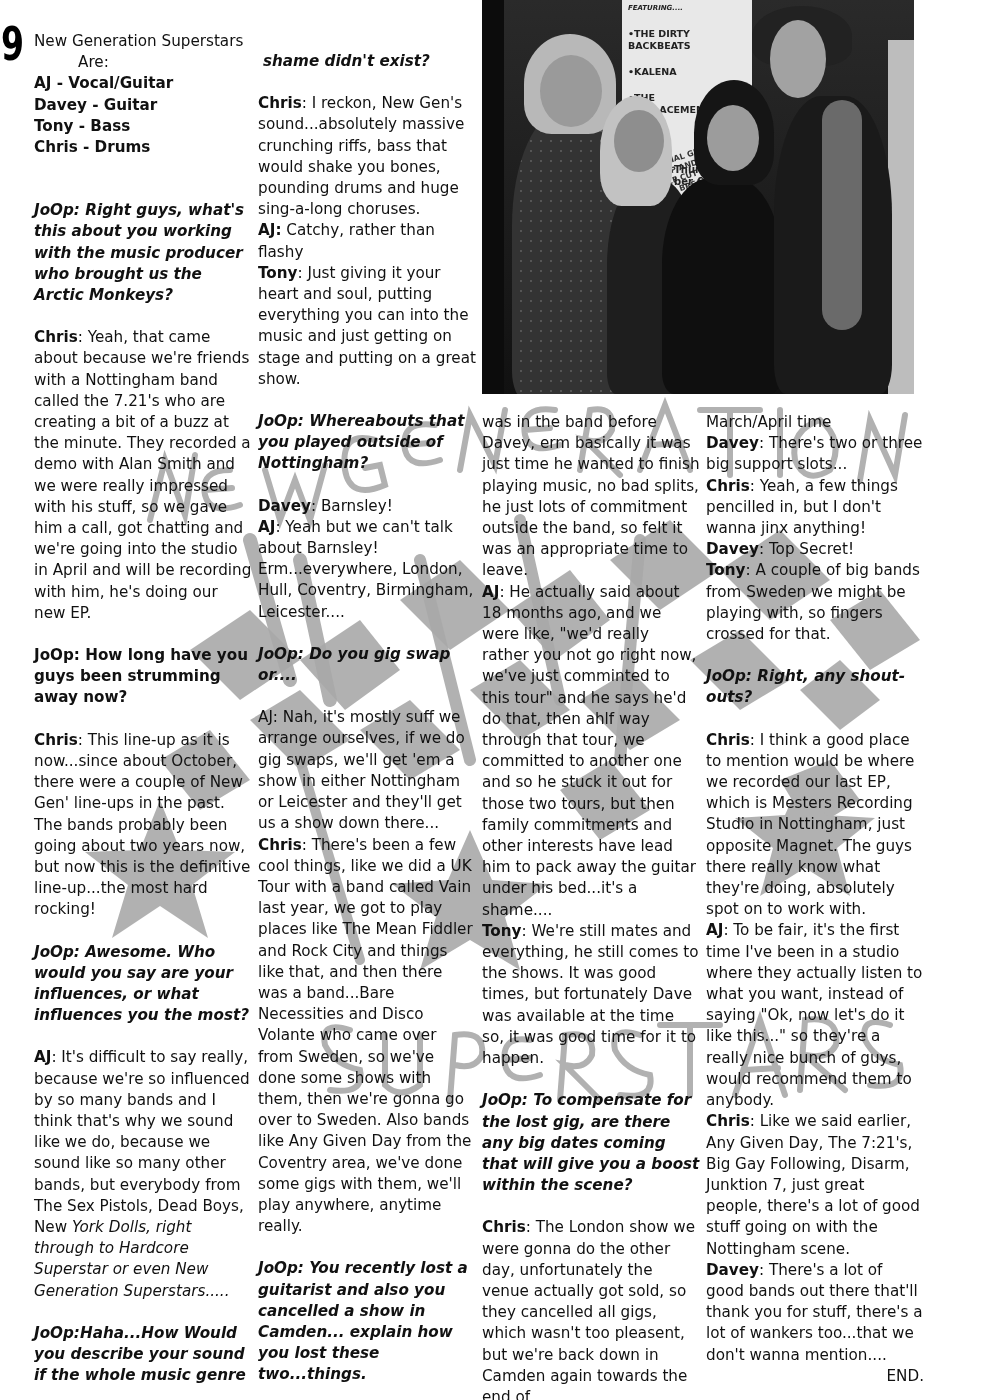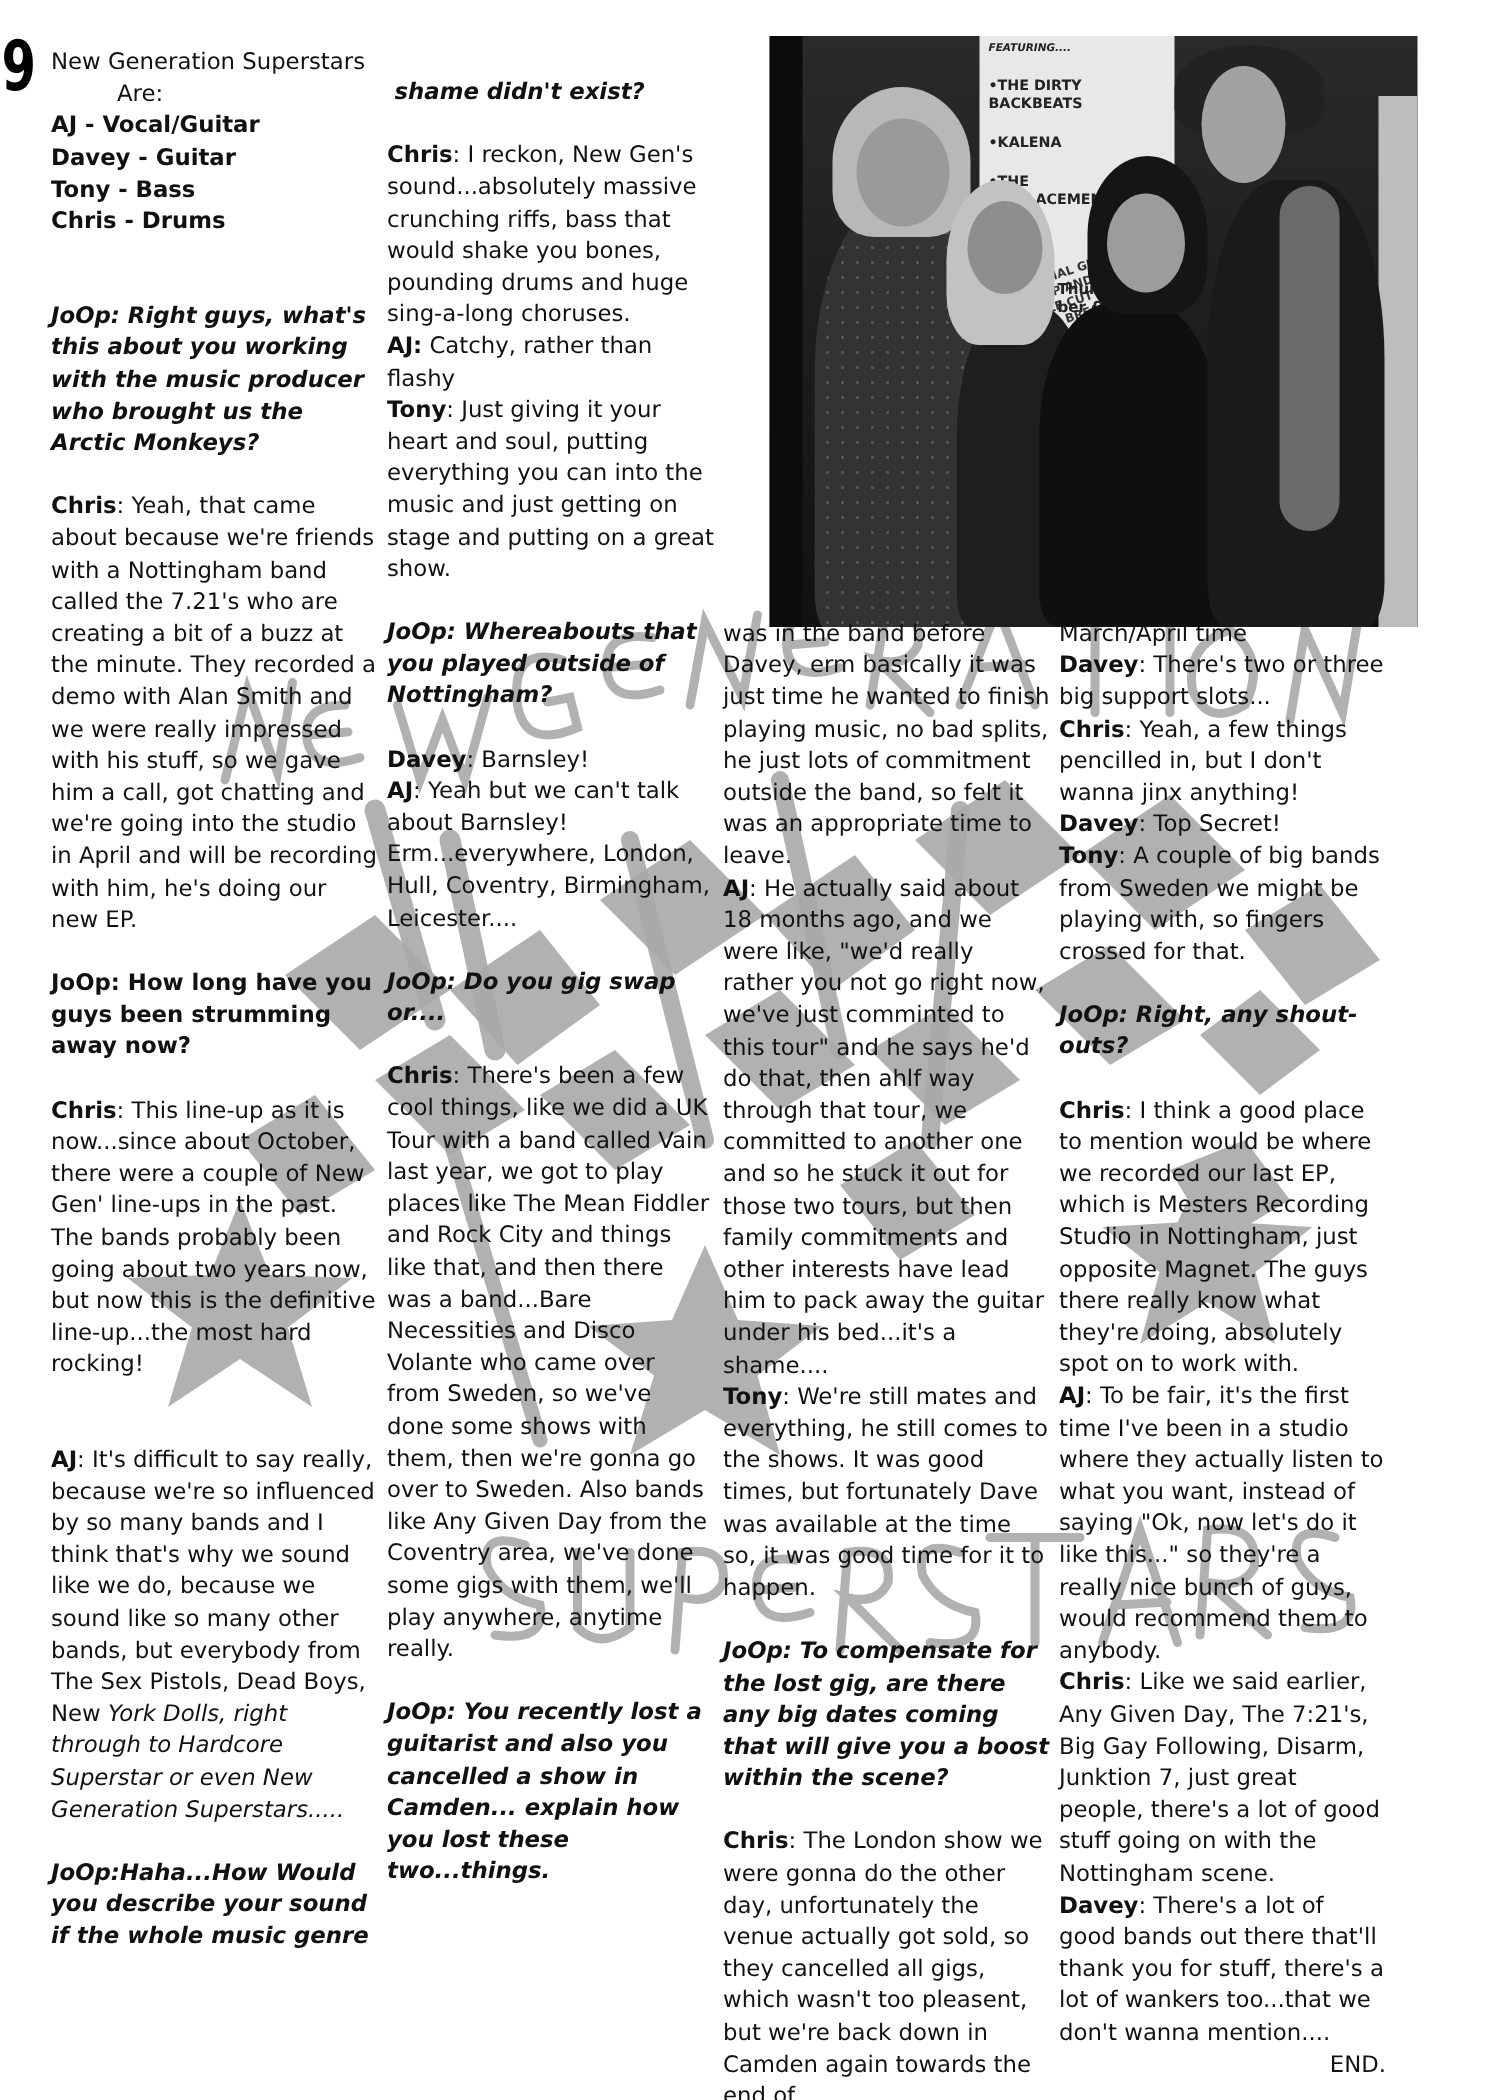--- a/index.html
+++ b/index.html
@@ -14,22 +14,22 @@
   .q { font-weight: bold; font-style: italic; }
   .qb { font-weight: bold; }
   .sp { font-weight: bold; }
   .it { font-style: italic; }
   .page-num {
     position: absolute; left: 1px; top: 22px; z-index: 3; font-family: "DejaVu Sans", sans-serif;
     font-weight: bold; font-size: 46px; line-height: 44px; transform: scaleX(0.72); transform-origin: left top; color: #000;
   }
   .lineup { text-align: left; font-weight: bold; }
   .photo {
-    position: absolute; left: 482px; top: 24px; width: 432px; height: 394px; z-index: 1;
-    background: linear-gradient(180deg, #2a2a2a 0%, #1b1b1b 60%, #111 100%); overflow: hidden; margin-left: 31px;
+    position: absolute; left: 482px; top: 0; width: 432px; height: 394px; z-index: 1;
+    background: linear-gradient(180deg, #2a2a2a 0%, #1b1b1b 60%, #111 100%); overflow: hidden;
   }
   .poster {
     position: absolute; left: 140px; top: 0; width: 130px; height: 200px; background: #e8e8e8;
     font-family: "DejaVu Sans", sans-serif; font-weight: bold; color: #222; font-size: 9.5px; line-height: 12px; padding: 2px 6px; box-sizing: border-box;
   }
   .poster .feat { font-style: italic; font-size: 7px; }
   .poster .act { margin-top: 14px; }
   .poster .act:first-of-type { margin-top: 4px; }
   .poster .note { position: absolute; left: 30px; top: 150px; font-size: 8px; transform: rotate(-18deg); color: #333; line-height: 10px; }
   .poster .thurs { position: absolute; left: 52px; top: 164px; font-size: 10px; line-height: 12px; }
@@ -153,40 +153,42 @@
   <div class="gap"></div>
     <div class="gap"></div>
   <p class="q">JoOp: Right guys, what's this about you working with the music producer who brought us the Arctic Monkeys?</p>
   <div class="gap"></div>
   <p><span class="sp">Chris</span><span>: Yeah, that came about because we're friends with a Nottingham band called the 7.21's who are creating a bit of a buzz at the minute. They recorded a demo with Alan Smith and we were really impressed with his stuff, so we gave him a call, got chatting and we're going into the studio in April and will be recording with him, he's doing our new EP.</span></p>
   <div class="gap"></div>
   <p class="qb">JoOp: How long have you guys been strumming away now?</p>
   <div class="gap"></div>
   <p><span class="sp">Chris</span><span>: This line-up as it is now...since about October, there were a couple of New Gen' line-ups in the past. The bands probably been going about two years now, but now this is the definitive line-up...the most hard rocking!</span></p>
   <div class="gap"></div>
+  <p class="q">JoOp: Awesome. Who would you say are your influences, or what influences you the most?</p>
   <div class="gap"></div>
   <p><span class="sp">AJ</span><span>: It's difficult to say really, because we're so influenced by so many bands and I think that's why we sound like we do, because we sound like so many other bands, but everybody from The Sex Pistols, Dead Boys, New </span><span class="it">York Dolls, right through to Hardcore Superstar or even New Generation Superstars.....</span></p>
   <div class="gap"></div>
   <p class="q">JoOp:Haha...How Would you describe your sound if the whole music genre</p>
 </div>
 
 <div class="col" style="left:258px; top:51px; width:218px;">
   <p class="q" style="padding-left:5px;">shame didn't exist?</p>
   <div class="gap"></div>
   <p><span class="sp">Chris</span><span>: I reckon, New Gen's sound...absolutely massive crunching riffs, bass that would shake you bones, pounding drums and huge sing-a-long choruses.</span></p>
   <p><span class="sp">AJ:</span><span> Catchy, rather than flashy</span></p>
   <p><span class="sp">Tony</span><span>: Just giving it your heart and soul, putting everything you can into the music and just getting on stage and putting on a great show.</span></p>
   <div class="gap"></div>
   <p class="q">JoOp: Whereabouts that you played outside of Nottingham?</p>
   <div class="gap"></div>
   <p><span class="sp">Davey</span><span>: Barnsley!</span></p>
   <p><span class="sp">AJ</span><span>:  Yeah but we can't talk about Barnsley! Erm...everywhere, London, Hull, Coventry, Birmingham, Leicester....</span></p>
   <div class="gap"></div>
   <p class="q">JoOp: Do you gig swap or....</p>
   <div class="gap"></div>
+  <p>AJ: Nah, it's mostly suff we arrange ourselves, if we do gig swaps, we'll get 'em a show in either Nottingham or Leicester and they'll get us a show down there...</p>
   <p><span class="sp">Chris</span><span>: There's been a few cool things, like we did a UK Tour with a band called Vain last year, we got to play places like The Mean Fiddler and Rock City and things like that, and then there was a band...Bare Necessities and Disco Volante who came over from Sweden, so we've done some shows with them, then we're gonna go over to Sweden. Also bands like Any Given Day from the Coventry area, we've done some gigs with them, we'll play anywhere, anytime really.</span></p>
   <div class="gap"></div>
   <p class="q">JoOp: You recently lost a guitarist and also you cancelled a show in Camden... explain how you lost these two...things.</p>
   <div class="gap"></div>
 
 </div>
 
 <div class="col" style="left:482px; top:412px; width:218px;">
   <p>was in the band before Davey, erm basically it was just time he wanted to finish playing music, no bad splits, he just lots of commitment outside the band, so felt it was an appropriate time to leave.</p>
   <p><span class="sp">AJ</span><span>: He actually said about 18 months ago, and we were like, "we'd really rather you not go right now, we've just comminted to this tour" and he says he'd do that, then ahlf way through that tour, we committed to another one and so he stuck it out for those two tours, but then family commitments and other interests have lead him to pack away the guitar under his bed...it's a shame....</span></p>

